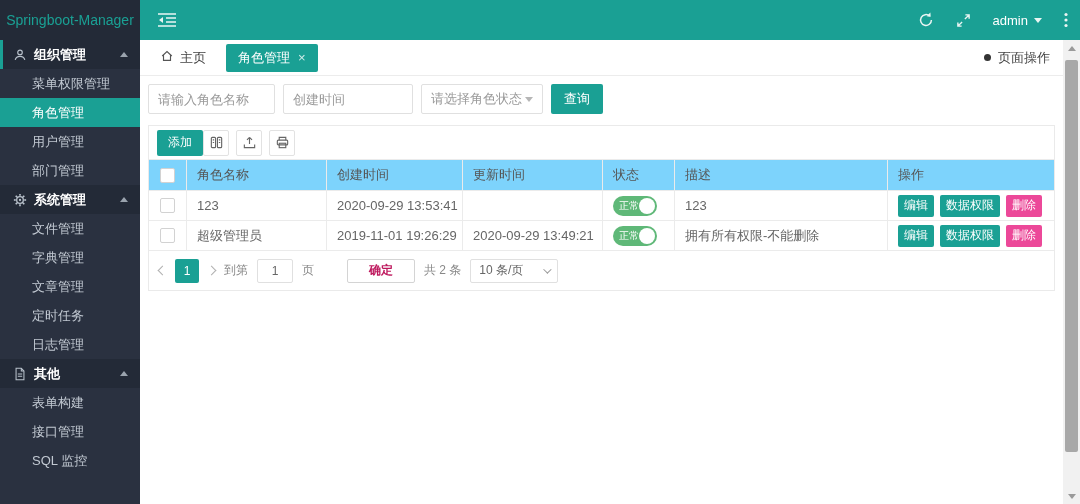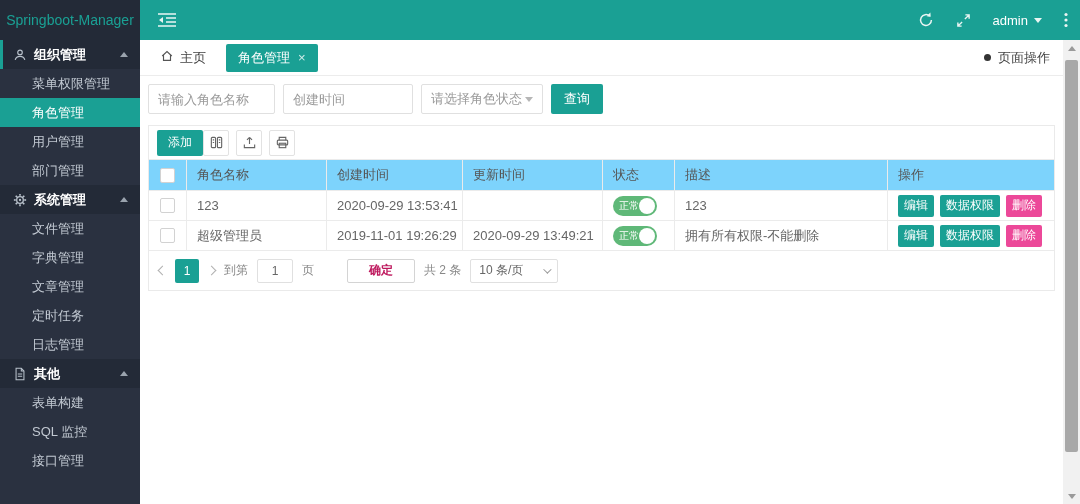--- a/index.html
+++ b/index.html
@@ -170,24 +170,24 @@
             <path d="M5.5 8h5M5.5 10.5h5"></path>
           </svg>
       </span>
       <span>其他</span>
       <span class="caret-up"></span>
     </div>
     <div class="side-item">
         <span>表单构建</span>
       </div>
     <div class="side-item">
+        <span>接口管理</span>
+      </div>
+    <div class="side-item">
         <span>SQL 监控</span>
-      </div>
-    <div class="side-item">
-        <span>接口管理</span>
       </div>
   </div>
 
   <div class="main">
 
     <div class="topbar">
       <span class="tb-icon">
         <svg width="18" height="14" viewBox="0 0 18 14">
             <path d="M0 1h18M8 5h10M8 9h10M0 13h18" stroke="#eaf5f3" stroke-width="1.6"></path>
             <path d="M5 4 L1 7 L5 10 Z" fill="#eaf5f3"></path>

